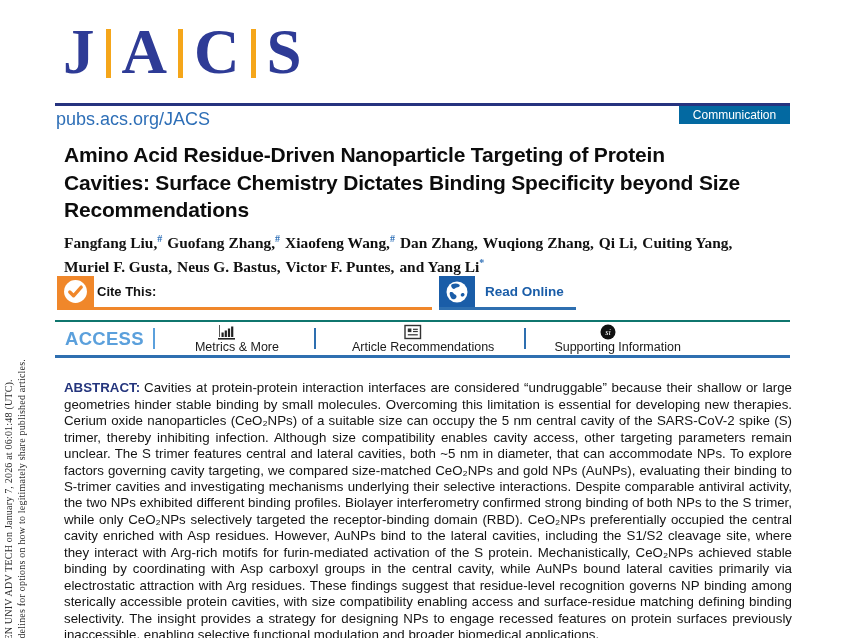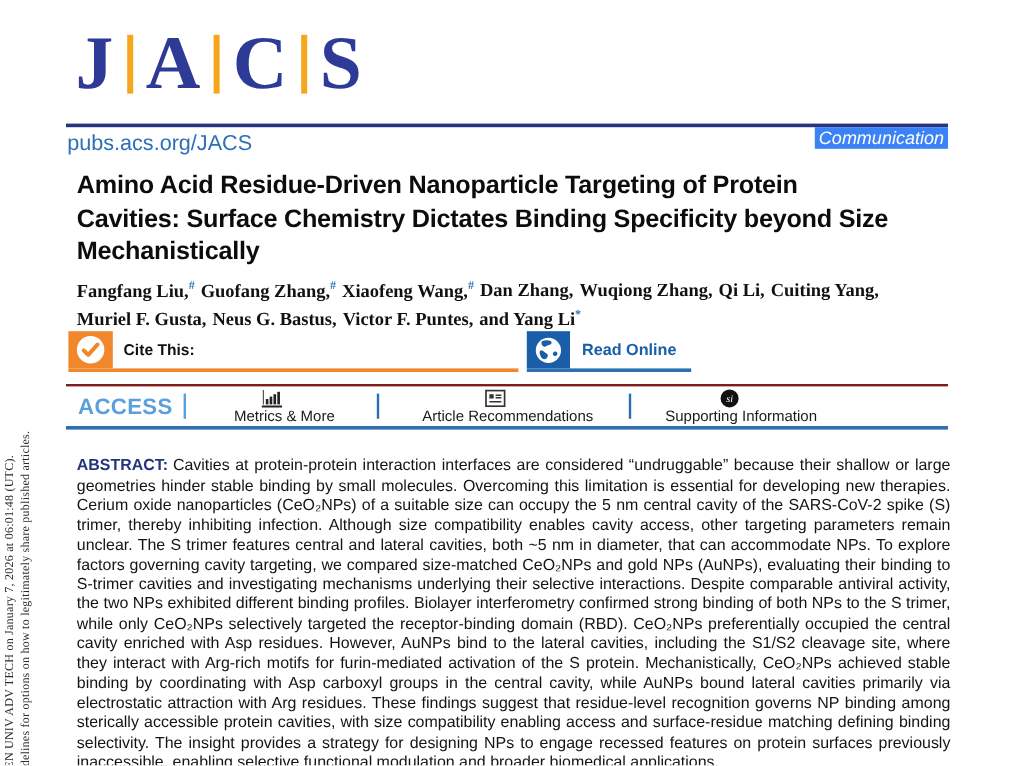--- a/index.html
+++ b/index.html
@@ -15,45 +15,45 @@
   
   .logo{position:absolute;left:63px;top:22px;display:flex;align-items:flex-end;}
   .logo-letter{font-family:"Liberation Serif",serif;font-weight:bold;font-size:63px;
                line-height:60px;color:#2e3b96;}
   .gold-bar{width:5px;height:49px;background:#f5a61a;margin:0 11px 4px 11px;}
   .logo-sub{position:absolute;left:97px;top:88px;font-size:8px;font-weight:bold;color:#2e3b96;
             letter-spacing:1.05px;font-family:"Liberation Serif",serif;}
 
   .rule-top{position:absolute;left:55px;top:103px;width:735px;height:3px;background:#26337f;}
   .site-link{position:absolute;left:56px;top:109px;font-size:18px;color:#2e6fb7;text-decoration:none;}
-  .badge{position:absolute;left:679px;top:106px;width:111px;height:18px;background:#3b82f6;
-         color:#fff;font-size:15px;display:flex;align-items:center;justify-content:center;font-style:italic;}
+  .badge{position:absolute;left:679px;top:106px;width:111px;height:18px;background:#0369a1;
+         color:#fff;font-size:12px;display:flex;align-items:center;justify-content:center;}
 
   
   .title{position:absolute;left:64px;top:141px;width:740px;color:#0c0c0c;
          font-size:21px;font-weight:bold;line-height:27.5px;letter-spacing:-.2px;}
   .authors{position:absolute;left:64px;top:229px;width:738px;
            font-family:"Liberation Serif",serif;font-size:15.4px;line-height:19.5px;color:#111;}
   .author{display:inline-block;margin-right:5px;font-weight:bold;}
   .author sup{color:#2e6fb7;font-size:10px;}
 
   
   .citebar{position:absolute;left:57px;top:276px;display:flex;align-items:flex-start;}
   .cite-left{display:flex;align-items:stretch;width:375px;height:31px;border-bottom:3.5px solid #f0872a;}
   .cite-icon-box{width:37px;background:#f0872a;display:flex;align-items:center;justify-content:center;}
-  .cite-text{display:flex;align-items:center;padding-left:9px;font-size:13px;white-space:nowrap;}
+  .cite-text{display:flex;align-items:center;padding-left:3px;font-size:13px;white-space:nowrap;}
   .cite-label{font-weight:bold;color:#111;margin-right:5px;}
   .doi-link{color:#2e6fb7;text-decoration:none;}
   .read-online{display:flex;align-items:stretch;height:31px;border-bottom:3.5px solid #2e6fb0;margin-left:7px;}
   .ro-icon-box{width:36px;background:#1a5da8;display:flex;align-items:center;justify-content:center;}
   .ro-text{display:flex;align-items:center;padding:0 12px 0 10px;font-size:13.5px;font-weight:bold;color:#1a5da8;white-space:nowrap;}
 
   
   .accessbar{position:absolute;left:55px;top:320px;width:735px;height:33px;
-             border-top:2px solid #7f1d1d;border-bottom:3px solid #2e6fb0;
+             border-top:2px solid #0f766e;border-bottom:3px solid #2e6fb0;
              display:flex;align-items:center;}
   .access-label{color:#5ba0dc;font-size:18.5px;font-weight:bold;letter-spacing:.3px;margin-left:10px;}
   .sep{width:2px;height:21px;background:#2e6fb0;}
   .sep-light{background:#5ba0dc;margin-left:9px;}
   .access-item{display:flex;align-items:center;font-size:12.5px;color:#1a1a1a;flex-direction:column;}
   .access-item .ic{margin-right:20px;display:flex;align-items:flex-end;}
   .ai-metrics{margin-left:40px;}
   .sep2{margin-left:35px;}
   .ai-article{margin-left:36px;}
   .sep3{margin-left:30px;}
@@ -83,21 +83,21 @@
     <span class="logo-letter">S</span>
   </div>
 
   <div class="rule-top"></div>
   <a class="site-link">pubs.acs.org/JACS</a>
   <div class="badge">Communication</div>
 
   <div class="title">
     <div>Amino Acid Residue-Driven Nanoparticle Targeting of Protein</div>
     <div>Cavities: Surface Chemistry Dictates Binding Specificity beyond Size</div>
-    <div>Mechanistically</div>
+    <div>Recommendations</div>
   </div>
 
   <div class="authors">
     <span class="author"><span>Fangfang Liu</span><span>,</span><sup>#</sup></span><span class="author"><span>Guofang Zhang</span><span>,</span><sup>#</sup></span><span class="author"><span>Xiaofeng Wang</span><span>,</span><sup>#</sup></span><span class="author"><span>Dan Zhang</span><span>,</span></span><span class="author"><span>Wuqiong Zhang</span><span>,</span></span><span class="author"><span>Qi Li</span><span>,</span></span><span class="author"><span>Cuiting Yang</span><span>,</span></span><span class="author"><span>Muriel F. Gusta</span><span>,</span></span><span class="author"><span>Neus G. Bastus</span><span>,</span></span><span class="author"><span>Victor F. Puntes</span><span>,</span></span><span class="author"><span>and Yang Li</span><sup>*</sup></span>
   </div>
 
   <div class="citebar">
     <div class="cite-left">
       <div class="cite-icon-box">
         <svg width="25" height="25" viewBox="0 0 24 24">

